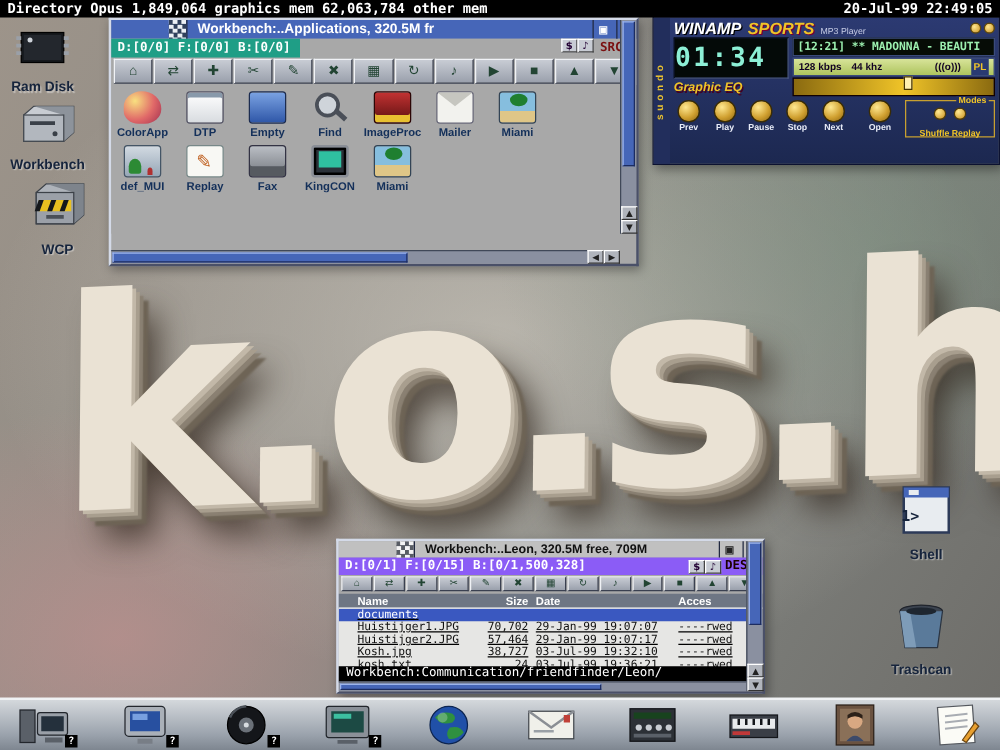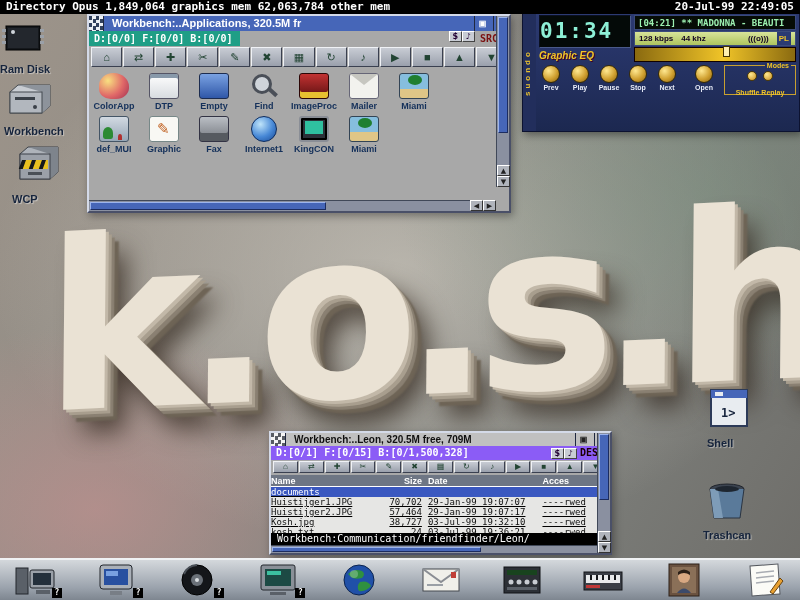--- a/index.html
+++ b/index.html
@@ -20,21 +20,21 @@
   
   #kosh { position:absolute; left:44px; top:196px; width:700px; z-index:1;
     font:bold 235px/1 "DejaVu Sans", sans-serif; letter-spacing:-16px;
     transform:rotate(-2.5deg) skewX(-3deg); color:#eae2d4;
     text-shadow: 3px 3px 0 #c2b8a8, 6px 6px 0 #a89e8e, 9px 9px 1px #8a8072,
       13px 13px 2px #6e6456, 20px 24px 26px rgba(45,35,25,.75); }
   .win { position:absolute; border:2px solid; border-color:#d4dae8 #4a5068 #4a5068 #d4dae8;
     background:#a8a8a8; z-index:5; box-shadow:2px 3px 8px rgba(0,0,0,.35); }
   .checker { background:repeating-conic-gradient(#ecf0f4 0% 25%, #30405c 0% 50%);
     background-size:7px 7px; }
-  .tbar { display:flex; align-items:center; gap:3px; }
+  .tbar { display:flex; align-items:center; gap:3px;padding-left:46px; }
   .tb-gad { width:16px; height:100%; border-left:1px solid #202840; display:flex;
     align-items:center; justify-content:center; color:#fff; font-size:8px; }
   .mini-gad { width:13px; height:11px; background:#c8ccd4; border:1px solid;
     border-color:#fff #444 #444 #fff; font:bold 8px/9px "DejaVu Sans", sans-serif;
     text-align:center; color:#203; }
   .toolbtn { height:20px; flex:1; background:linear-gradient(#c8ccd4,#9aa0ac);
     border:1px solid; border-color:#f0f2f6 #3a4050 #3a4050 #f0f2f6;
     font-size:11px; color:#243; text-align:center; line-height:18px; }
   .pathbar { background:#000; color:#fff; font:10px/13px "DejaVu Sans Mono", monospace;
     padding-left:6px; white-space:nowrap; overflow:hidden; }
@@ -101,21 +101,21 @@
   #opus2 .redrow { height:14px; background:#8b5cf6; display:flex; align-items:center;
     color:#fff; font:bold 10px/14px "DejaVu Sans Mono", monospace; padding:0 3px 0 5px; }
   #opus2 .redrow .dest { color:#1c0000; font-weight:bold; padding:0 3px; }
   #opus2 .toolrow { height:15px; padding:1px 2px; }
   #opus2 .toolbtn { height:12px; font-size:8px; line-height:10px; }
   .hdrrow { height:12px; display:flex; background:#6e7684; color:#fff;
     font:bold 9px/12px "Liberation Sans", sans-serif; border-bottom:1px solid #fff; padding-right:13px; }
   .listrows { background:#e6e6e4; position:absolute; left:0; top:54px; right:13px; height:51px; overflow:hidden;text-decoration:underline; }
   .frow { display:flex; height:10px; font:9px/10px "DejaVu Sans Mono", monospace; color:#101010; white-space:nowrap; }
   .frow.sel { background:#3a58c0; color:#fff; }
-  .c-name { width:116px; padding-left:0; overflow:hidden; }
+  .c-name { width:116px; padding-left:15px; overflow:hidden; }
   .c-size { width:56px; text-align:right; padding-right:6px; }
   .c-date { width:126px; }
   .c-acc { width:60px; }
   .c-com { flex:1; overflow:hidden; }
   #opus2 .pathbar { position:absolute; left:0; right:13px; bottom:8px; height:12px; line-height:12px; }
   #opus2 .hscroll { position:absolute; left:0; right:13px; bottom:0; height:8px; }
   
   #winamp { position:absolute; left:522px; top:13px; width:278px; height:119px; z-index:6;
     background:linear-gradient(#2c3a72,#1c2850); border:1px solid #0c1230;
     box-shadow:2px 3px 8px rgba(0,0,0,.4); color:#fff; }
@@ -154,21 +154,21 @@
   .wa-open { margin-left:8px; }
   .wa-modes { margin-left:auto; width:72px; height:30px; border:1px solid #c8a030; position:relative;
     text-align:center; }
   .wa-modes .mlbl { position:absolute; top:-4px; right:4px; background:#24306० ; background:#243060;
     font:bold 7px/8px "Liberation Sans", sans-serif; color:#f0c428; padding:0 2px; }
   .wa-modes .mbtns { display:flex; justify-content:center; gap:6px; margin-top:5px; }
   .wa-modes .mbtn { width:10px; height:10px; border-radius:50%;
     background:radial-gradient(circle at 35% 30%,#ffe890,#c89020); border:1px solid #503c06; }
   .wa-modes .mtxt { font:bold 7px/9px "Liberation Sans", sans-serif; color:#f0c428; }
   
-  .dicon { position:absolute; width:68px; z-index:4; }
+  .dicon { position:absolute; width:68px; text-align:center; z-index:4; }
   .dicon .dlbl { display:block; margin-top:3px; font:bold 11px/12px "Liberation Sans", sans-serif;
     color:#16243c; text-shadow:1px 1px 1px rgba(255,255,255,.45); }
   
   #dock { position:absolute; left:0; bottom:0; width:800px; height:42px; z-index:10;
     background:linear-gradient(#d4d8dc,#9aa2ac 70%,#7e8690); border-top:2px solid #f0f2f4;
     display:flex; align-items:center; justify-content:space-between; padding:0 14px; }
   .ditem { position:relative; width:42px; height:36px; }
   .dbadge { position:absolute; right:-6px; bottom:0; width:10px; height:10px; background:#000;
     color:#fff; font:bold 8px/10px "DejaVu Sans Mono", monospace; text-align:center; }
 </style>
@@ -303,29 +303,25 @@
           <span class="ilbl">Miami</span>
         </div>
     </div>
     <div class="icorow">
       <div class="icell">
           <div class="ci ci-mui"></div>
           <span class="ilbl">def_MUI</span>
         </div>
       <div class="icell">
           <div class="ci ci-editor"></div>
-          <span class="ilbl">Graphic</span>
+          <span class="ilbl">Replay</span>
         </div>
       <div class="icell">
           <div class="ci ci-fax"></div>
           <span class="ilbl">Fax</span>
-        </div>
-      <div class="icell">
-          <div class="ci ci-globe"></div>
-          <span class="ilbl">Internet1</span>
         </div>
       <div class="icell">
           <div class="ci ci-kingcon"></div>
           <span class="ilbl">KingCON</span>
         </div>
       <div class="icell">
           <div class="ci ci-palm"></div>
           <span class="ilbl">Miami</span>
         </div>
     </div>
@@ -338,29 +334,38 @@
   <div class="hscroll" style="position:absolute; left:0; right:13px; bottom:0;">
     <div class="hthumb" style="left:1px; width:58%;"></div>
     <div class="sarrow" style="right:13px; top:-1px;">◀</div>
     <div class="sarrow" style="right:0; top:-1px;">▶</div>
   </div>
 </div>
 
 <div id="winamp">
   <div id="wa-side">suondo</div>
   <div id="wa-main">
+    <div class="wa-titlerow">
+      <span class="wa-brand">WINAMP</span>
+      <span class="wa-brand2">SPORTS</span>
+      <span class="wa-brand3">MP3 Player</span>
+      <span style="margin-left:auto; display:flex;">
+        <span class="wa-wingad"></span>
+        <span class="wa-wingad"></span>
+      </span>
+    </div>
     <div class="wa-row2">
       <div>
         <div class="wa-lcd">01:34</div>
         <div class="wa-eqrow">
           <span class="wa-eq">Graphic EQ</span>
         </div>
       </div>
       <div class="wa-right">
-        <div class="wa-track">[04:21] ** MADONNA - BEAUTI</div>
+        <div class="wa-track">[12:21] ** MADONNA - BEAUTI</div>
         <div class="wa-info">
           <span>128 kbps</span>
           <span>44 khz</span>
           <span class="st">(((o)))</span>
           <span class="wa-pl">PL</span>
         </div>
         <div class="wa-vol"></div>
       </div>
     </div>
     <div class="wa-btnrow">

